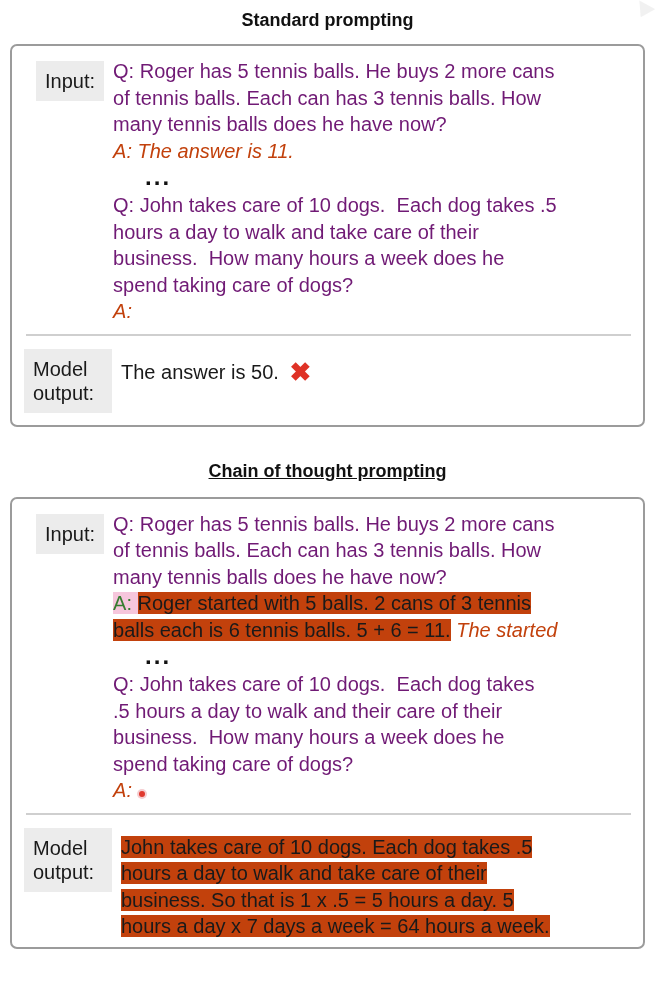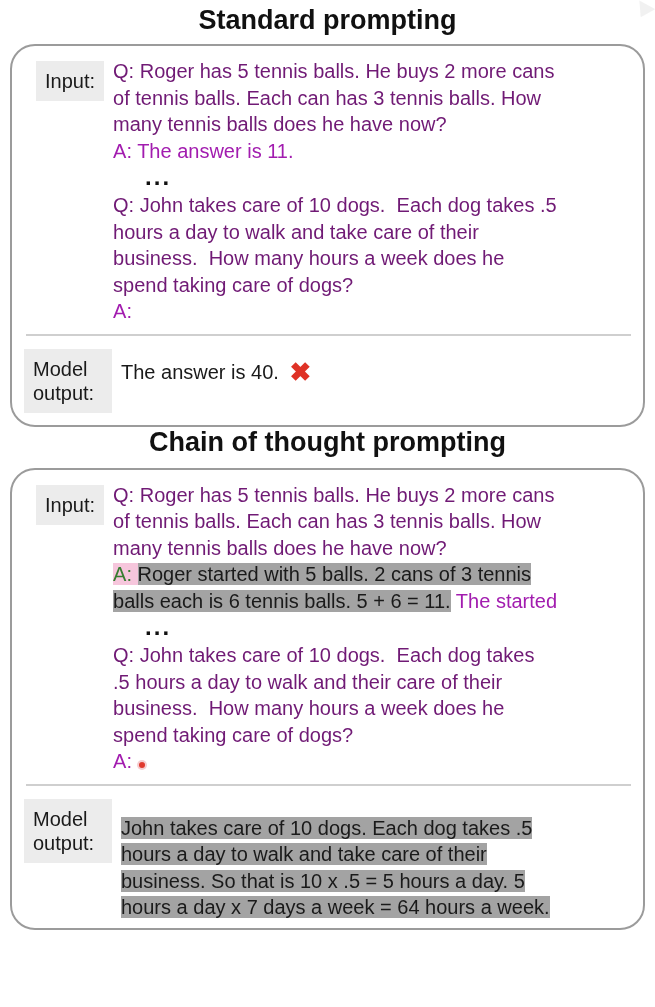--- a/index.html
+++ b/index.html
@@ -6,31 +6,31 @@
   .page{
     position:relative;
     width:655px;height:1007px;
     overflow:hidden;
     background:#ffffff;
     font-family:"Liberation Sans", sans-serif;
   }
   .panel-title{
     margin:0;
     text-align:center;
-    font-size:27px;
+    font-size:18px;
     line-height:30px;
     font-weight:bold;
     color:#111111;
   }
   .panel-1 .panel-title{padding-top:5px;margin-bottom:9px;}
-  .panel-2 .panel-title{margin-bottom:11px;}
+  .panel-2 .panel-title{margin-top:29px;margin-bottom:11px;text-decoration:underline;}
   .box{
     margin:0 10px;
     border:2px solid #9b9b9b;
-    border-radius:25px;
+    border-radius:7px;
     background:#ffffff;
     padding:12px 10px 12px 12px;
   }
   .panel-2 .box{padding-bottom:7px;}
   .row{display:flex;align-items:flex-start;}
   .label{
     background:#ececec;
     color:#1a1a1a;
     font-size:20px;
     line-height:24px;
@@ -45,26 +45,26 @@
     font-size:20px;
     line-height:26.5px;
     color:#1a1a1a;
   }
   .divider{
     height:0;
     border-top:2px solid #cfcfcf;
     margin:9px 2px 8px 2px;
   }
   .panel-1 .output-row .content{margin-top:15px;}
-  .panel-2 .output-row .content{margin-top:21px;}
+  .panel-2 .output-row .content{margin-top:11px;}
   
   .seg-q{color:#701a75;}
-  .seg-a{color:#a21caf;}
+  .seg-a{color:#c2410c;font-style:italic;}
   .seg-plain{color:#1a1a1a;}
-  .seg-hl{color:#1a1a1a;background:#a3a3a3;text-align:center;}
+  .seg-hl{color:#1a1a1a;background:#c2410c;text-align:center;}
   .seg-ahl{color:#377d31;background:#f6c6dc;}
   .seg-ellipsis{
     display:inline-block;
     font-weight:bold;
     font-size:24px;
     letter-spacing:2px;
     line-height:20px;
     margin:3px 0 5px 32px;
     color:#111111;
   }
@@ -122,21 +122,21 @@
             <div class="line"><span class="seg-q">hours a day to walk and take care of their</span></div>
             <div class="line"><span class="seg-q">business.  How many hours a week does he</span></div>
             <div class="line"><span class="seg-q">spend taking care of dogs?</span></div>
             <div class="line"><span class="seg-a">A:</span></div>
           </div>
       </div>
       <div class="divider"></div>
       <div class="row output-row">
         <div class="label output-label">Model output:</div>
         <div class="content">
-            <div class="line"><span class="seg-plain">The answer is 40. </span><span class="seg-cross">✖</span></div>
+            <div class="line"><span class="seg-plain">The answer is 50. </span><span class="seg-cross">✖</span></div>
           </div>
       </div>
     </div>
   </section>
 
   <section class="panel-2">
     <h2 class="panel-title">Chain of thought prompting</h2>
     <div class="box">
       <div class="row input-row">
         <div class="label input-label">Input:</div>
@@ -153,19 +153,19 @@
             <div class="line"><span class="seg-q">spend taking care of dogs?</span></div>
             <div class="line"><span class="seg-a">A:</span><span class="seg-reddot"></span></div>
           </div>
       </div>
       <div class="divider"></div>
       <div class="row output-row">
         <div class="label output-label">Model output:</div>
         <div class="content">
             <div class="line"><span class="seg-hl">John takes care of 10 dogs. Each dog takes .5</span></div>
             <div class="line"><span class="seg-hl">hours a day to walk and take care of their</span></div>
-            <div class="line"><span class="seg-hl">business. So that is 10 x .5 = 5 hours a day. 5</span></div>
+            <div class="line"><span class="seg-hl">business. So that is 1 x .5 = 5 hours a day. 5</span></div>
             <div class="line"><span class="seg-hl">hours a day x 7 days a week = 64 hours a week.</span></div>
           </div>
       </div>
     </div>
   </section>
 </div>
 
 </body></html>

